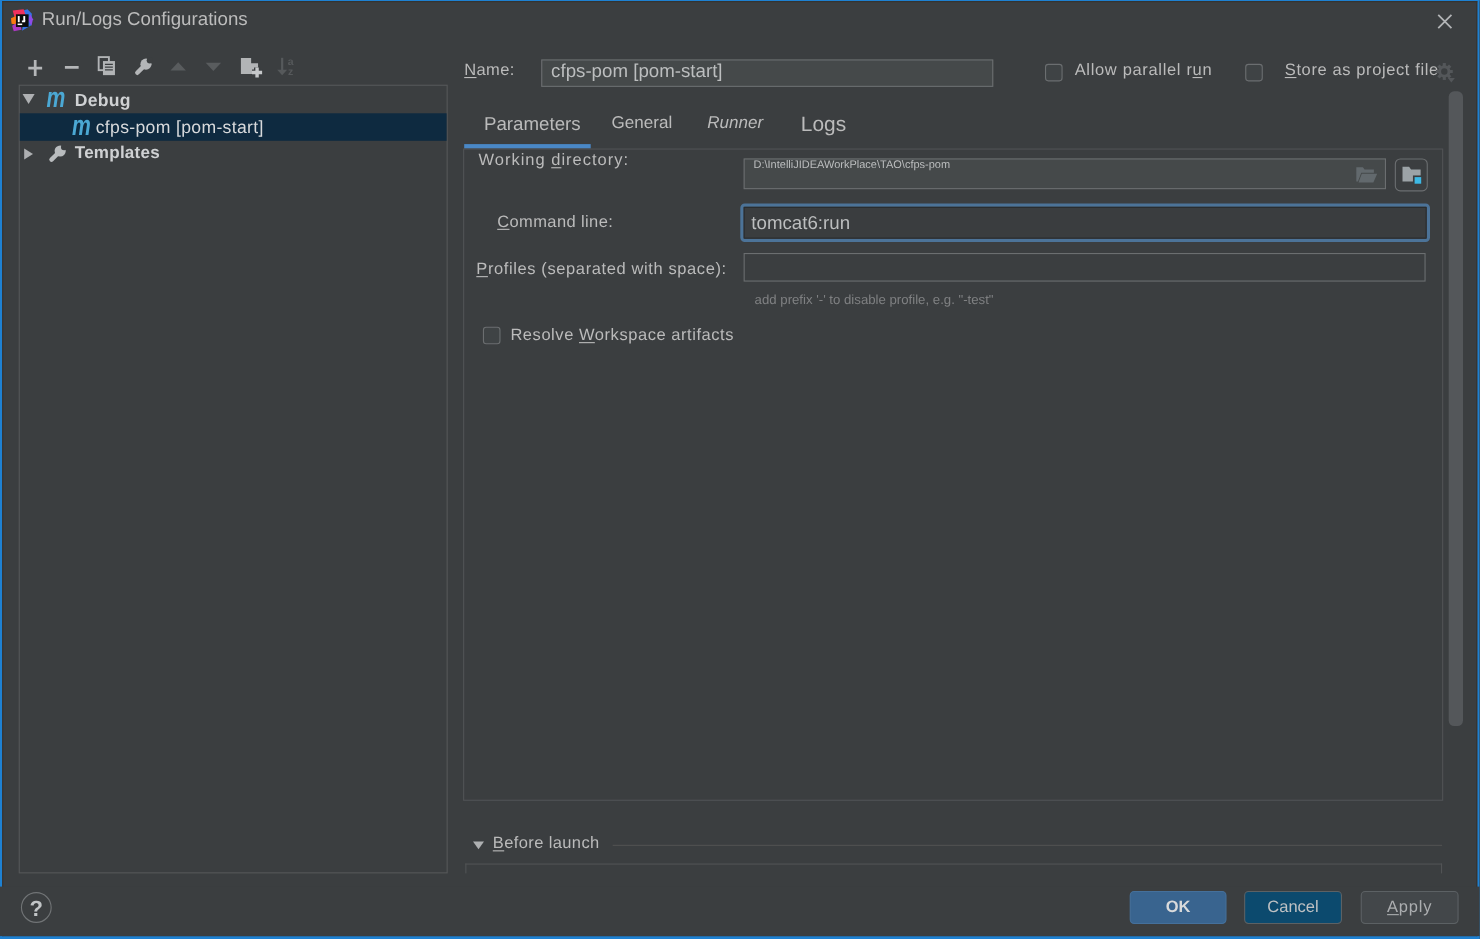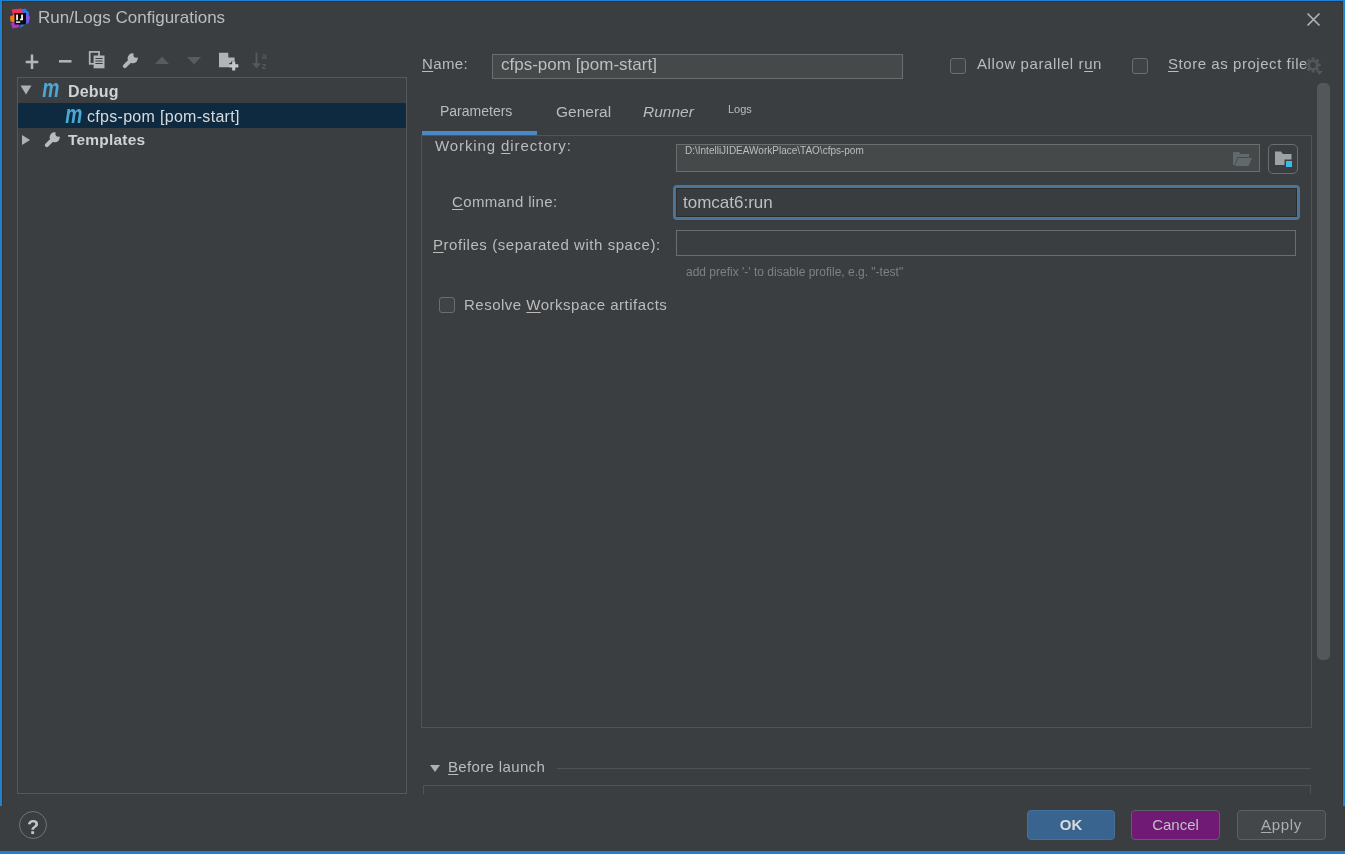--- a/index.html
+++ b/index.html
@@ -128,24 +128,24 @@
     <rect x="12.5" y="7.6" width="3.2" height="2.8"></rect>
     <rect x="2.2" y="3.2" width="3" height="3" transform="rotate(45 3.7 4.7)"></rect>
     <rect x="10.8" y="3.2" width="3" height="3" transform="rotate(-45 12.3 4.7)"></rect>
     <rect x="2.2" y="11.8" width="3" height="3" transform="rotate(-45 3.7 13.3)"></rect>
     <rect x="10.8" y="11.8" width="3" height="3" transform="rotate(45 12.3 13.3)"></rect>
     <polygon points="11.2,15 17.6,15 14.4,19"></polygon>
   </g>
   <circle cx="8" cy="9" r="2.9" fill="#3b3e40"></circle>
 </svg>
 
-<div class="abs" style="left:440px;top:103px;font-size:14px;">Parameters</div>
+<div class="abs" style="left:440px;top:103px;font-size:17px;">Parameters</div>
 <div class="abs" style="left:556px;top:103px;font-size:15.5px;">General</div>
 <div class="abs" style="left:643px;top:103px;font-size:15.5px;font-style:italic;">Runner</div>
-<div class="abs" style="left:728px;top:103px;font-size:11px;">Logs</div>
+<div class="abs" style="left:728px;top:103px;font-size:19px;">Logs</div>
 <div class="abs" style="left:422px;top:131px;width:115px;height:4px;background:#4a88c7;"></div>
 
 <div class="abs" style="left:421px;top:135px;width:891px;height:593px;border:1px solid #515355;box-sizing:border-box;"></div>
 
 <div class="abs lbl" style="left:435px;top:137px;letter-spacing:0.9px;">Working <u>d</u>irectory:</div>
 <div class="abs" style="left:676px;top:144px;width:584px;height:28px;background:#45494a;border:1px solid #6b6e70;box-sizing:border-box;"></div>
 <div class="abs fld" style="left:685px;top:145px;font-size:10px;">D:\IntelliJIDEAWorkPlace\TAO\cfps-pom</div>
 <svg class="abs" style="left:1232px;top:151px" width="21" height="17" viewBox="0 0 21 17">
   <path d="M1 1 h6 l1.5 2 H17 v3 H5.5 L2.5 14 H1 z" fill="#62696d"></path>
   <path d="M6 7 h14 l-3.5 8 H3 z" fill="#62696d"></path>
@@ -172,16 +172,16 @@
 <svg class="abs" style="left:429px;top:764px" width="12" height="9" viewBox="0 0 12 9">
     <polygon points="1,1 11,1 6,8" fill="#aeb0b2"></polygon>
   </svg>
 <div class="abs lbl" style="left:448px;top:758px;"><u>B</u>efore launch</div>
 <div class="abs" style="left:557px;top:768px;width:754px;height:1px;background:#515151;"></div>
 <div class="abs" style="left:423px;top:785px;width:888px;height:9px;border:1px solid #515355;border-bottom:none;box-sizing:border-box;"></div>
 
 <div class="abs" style="left:0;top:806px;width:1345px;height:45px;background:#3b3e40;"></div>
 <div class="abs" style="left:19px;top:811px;width:28px;height:28px;border:1.5px solid #717476;border-radius:50%;box-sizing:border-box;color:#c2c5c7;font-weight:bold;font-size:20px;text-align:center;line-height:31px;">?</div>
 <div class="abs" style="left:1027px;top:810px;width:88px;height:30px;background:#39648f;border:1px solid #45709b;border-radius:4px;box-sizing:border-box;color:#d9dadb;font-weight:bold;text-align:center;line-height:28px;">OK</div>
-<div class="abs" style="left:1131px;top:810px;width:89px;height:30px;background:#701a75;border:1px solid #5c6164;border-radius:4px;box-sizing:border-box;color:#bfc1c3;text-align:center;line-height:28px;">Cancel</div>
+<div class="abs" style="left:1131px;top:810px;width:89px;height:30px;background:#0c4a6e;border:1px solid #5c6164;border-radius:4px;box-sizing:border-box;color:#bfc1c3;text-align:center;line-height:28px;">Cancel</div>
 <div class="abs" style="left:1237px;top:810px;width:89px;height:30px;background:#43474a;border:1px solid #5c6164;border-radius:4px;box-sizing:border-box;color:#acaeb0;text-align:center;line-height:28px;letter-spacing:0.7px;"><u>A</u>pply</div>
 
 <div class="abs" style="left:1317px;top:83px;width:13px;height:577px;background:#54575a;border-radius:5px;"></div>
 
 </body></html>

